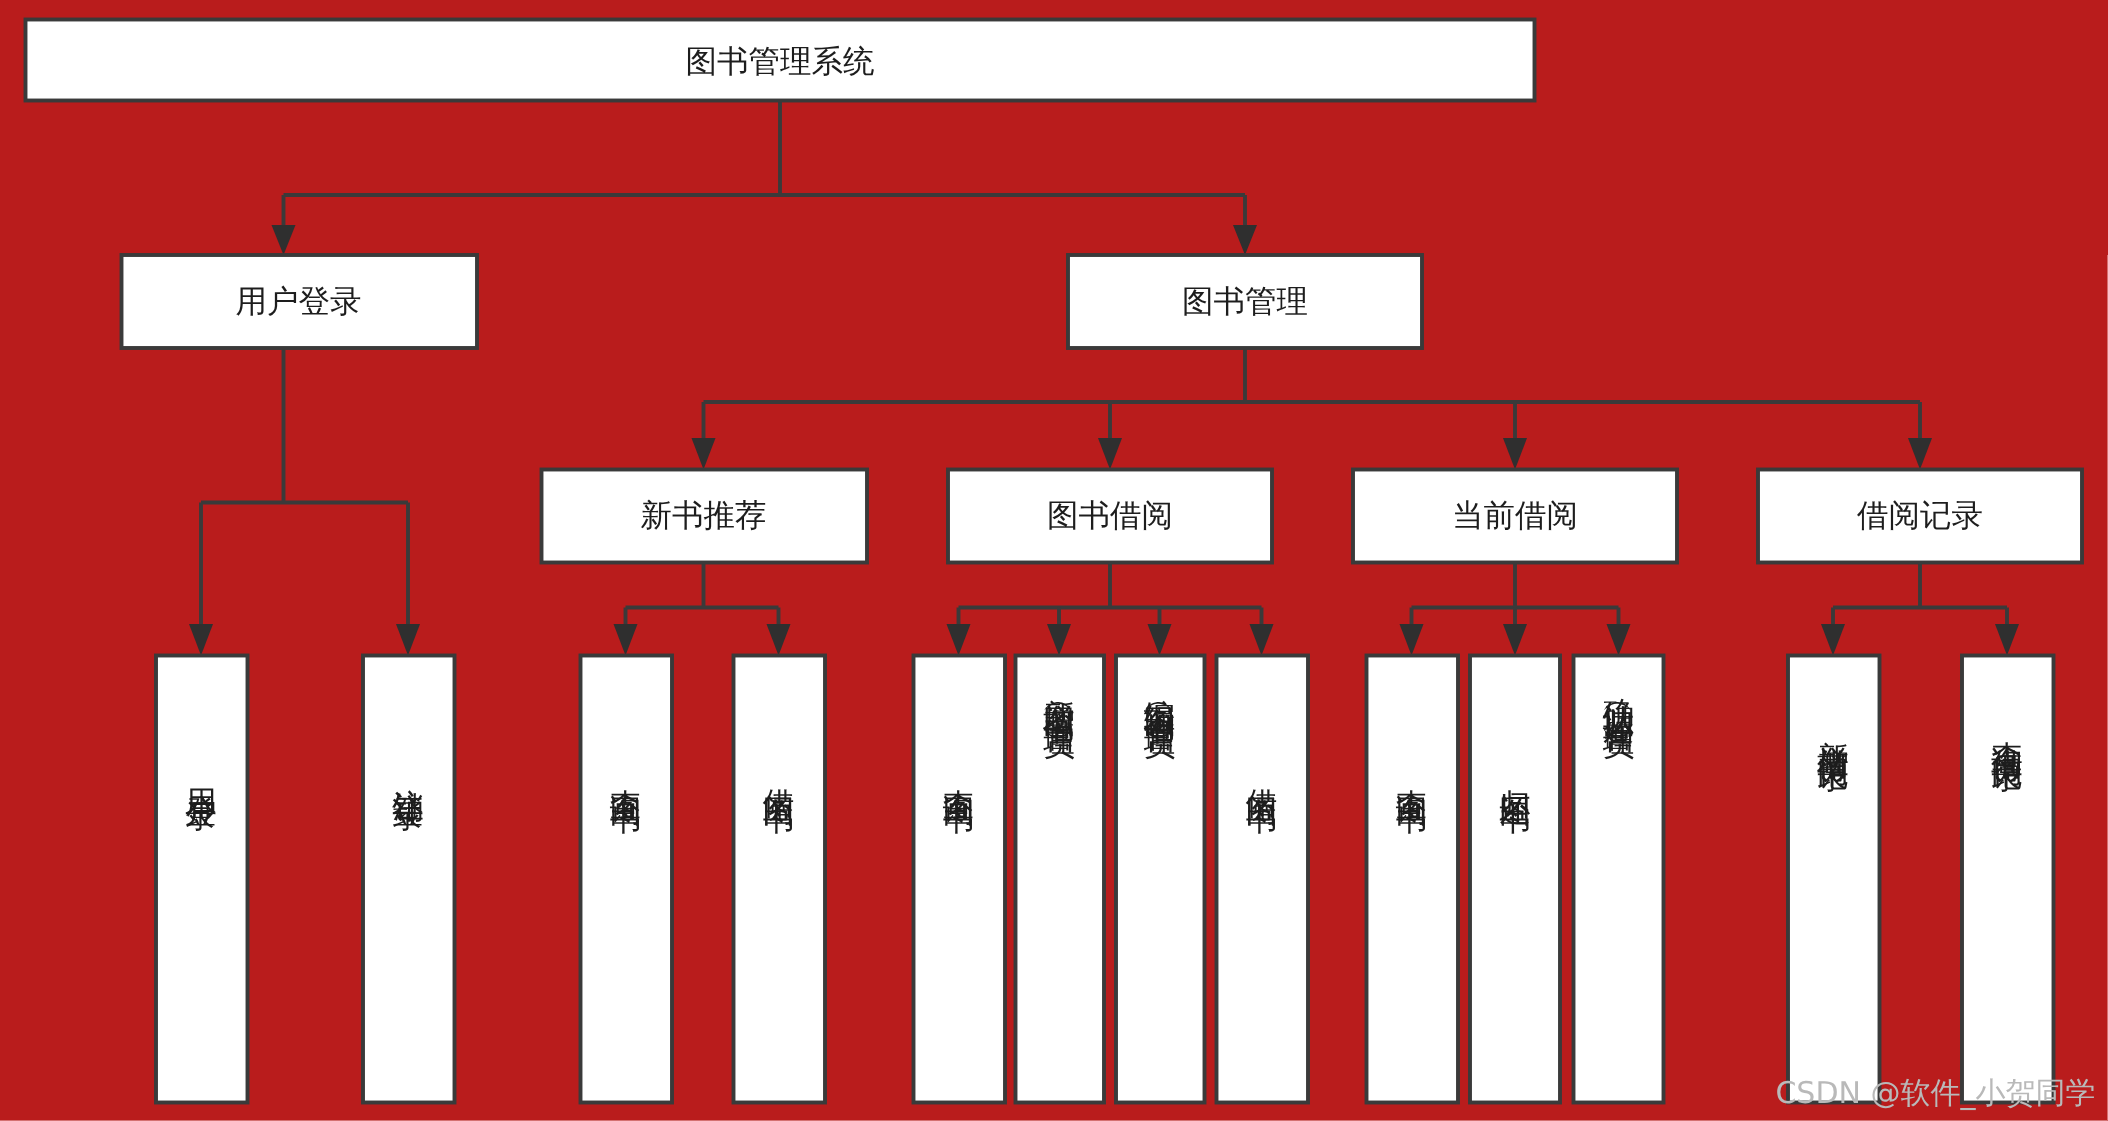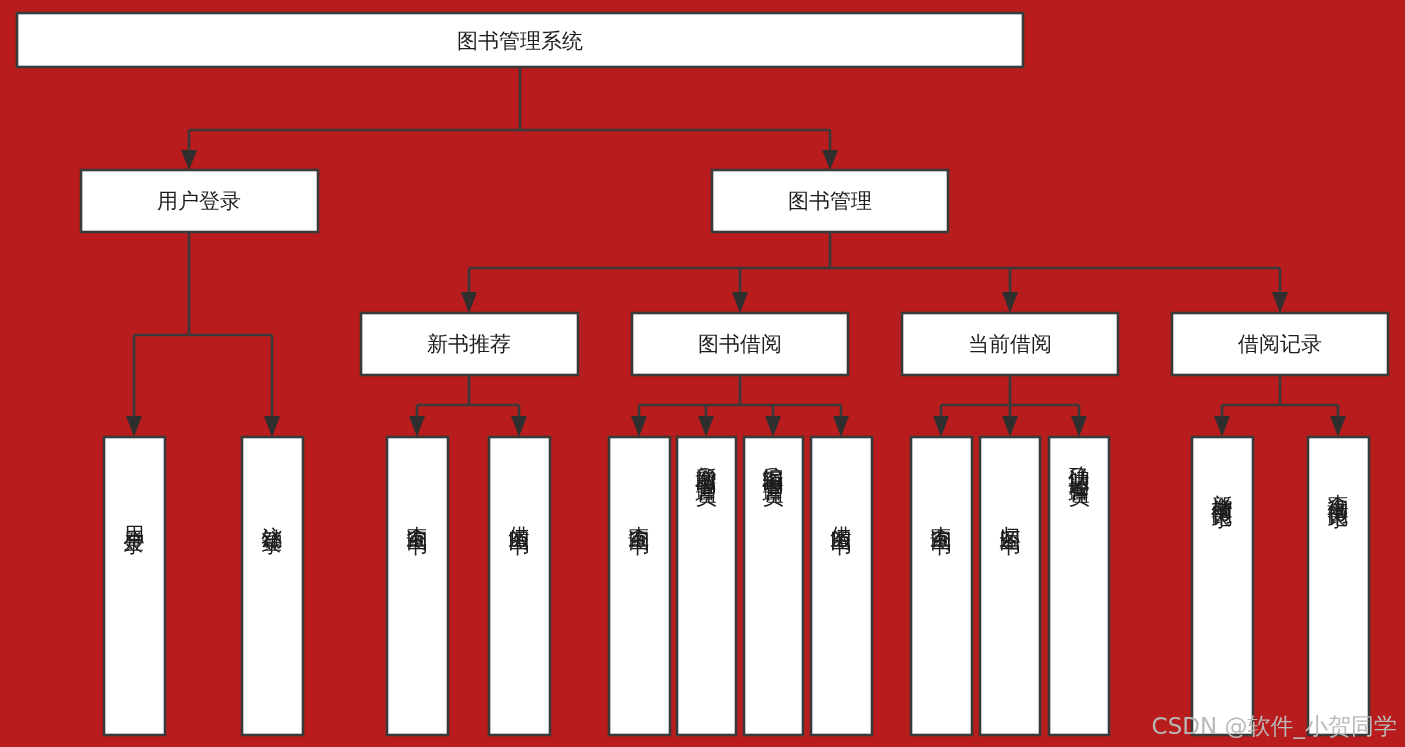--- a/index.html
+++ b/index.html
@@ -55,21 +55,21 @@
     fill: #1d1d1d;
     writing-mode: vertical-rl;
     text-orientation: upright;
     letter-spacing: 3px;
   }
   .watermark-text {
     position: absolute;
     right: 8px;
     bottom: 5px;
     font-family: "DejaVu Sans", "Liberation Sans", sans-serif;
-    font-size: 23px;
+    font-size: 20px;
     color: #b9b9b9;
     white-space: nowrap;
     user-select: none;
   }
 </style>
 </head>
 <body>
 
 <div id="diagram-root">
 

